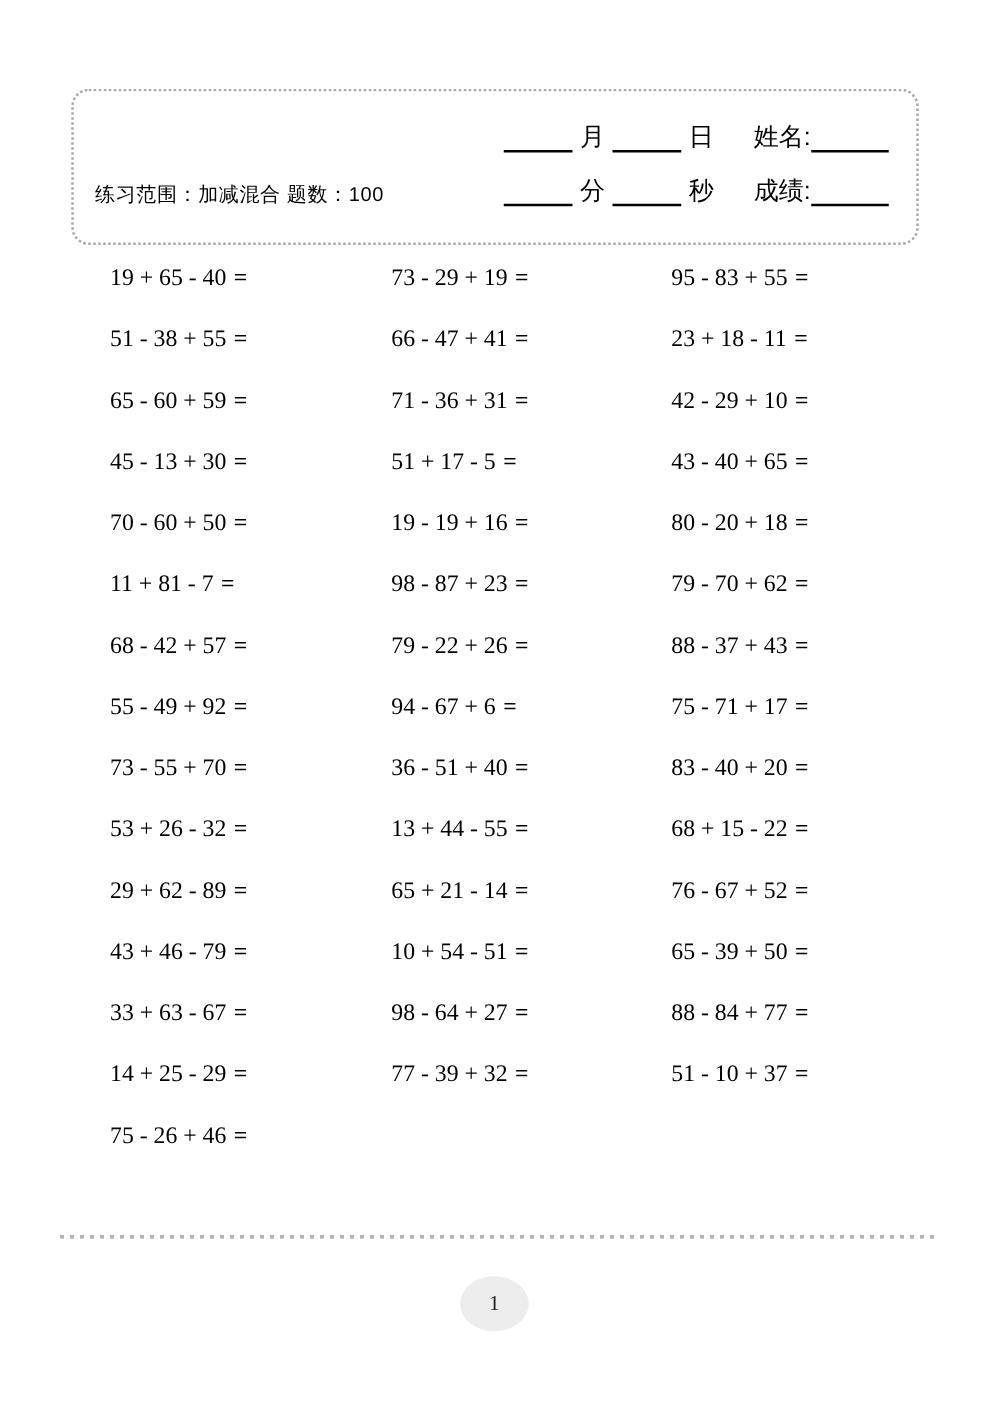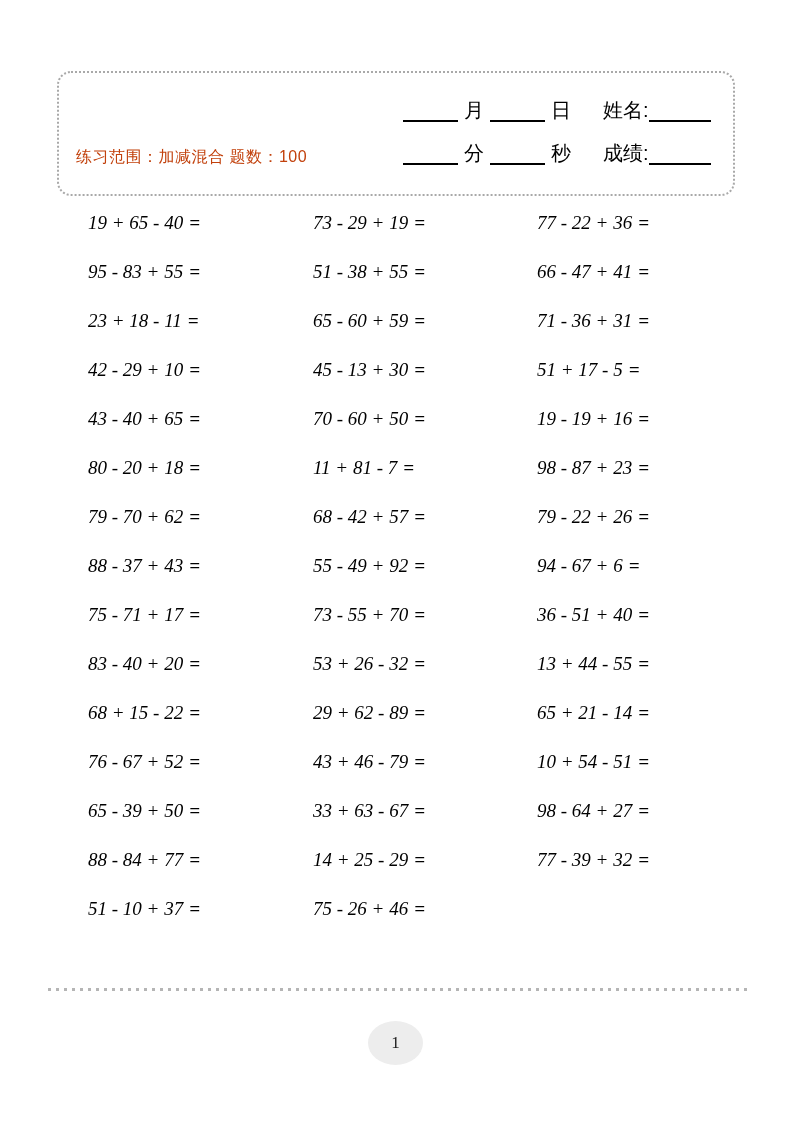--- a/index.html
+++ b/index.html
@@ -15,21 +15,21 @@
   
   .header-box {
     position:absolute; left:57px; top:71px;
     width:678px; height:125px;
     border:2px dotted #a9a9a9;
     border-radius:14px;
   }
   .practice-info {
     position:absolute; left:17px; top:73px;
     font-family:"Liberation Sans", sans-serif;
-    font-size:16px; line-height:22px; color:#c2410c;
+    font-size:16px; line-height:22px; color:#000000;
     letter-spacing:0.5px;
     white-space:nowrap;
   }
   .fill-row {
     position:absolute; left:344px;
     display:flex; align-items:flex-end;
     white-space:nowrap;
   }
   .fill-row.row1 { top:25px; }
   .fill-row.row2 { top:68px; }
@@ -48,21 +48,21 @@
   .cjk.wide-gap { margin-left:26px; margin-right:0; }
   
   .problems {
     position:absolute; left:88px; top:211px;
     width:660px;
     display:grid;
     grid-template-columns:225px 224px 1fr;
     grid-auto-rows:49px;
     font-size:19px;
   }
-  .cell { line-height:23px; white-space:nowrap;font-style:italic; }
+  .cell { line-height:23px; white-space:nowrap; }
   .eq { font-weight:bold; margin-left:6px; }
   
   .separator {
     position:absolute; left:48px; top:988px;
     width:700px; height:3px;
     background:repeating-linear-gradient(90deg, #b5b5b5 0 3px, transparent 3px 8px);
   }
   .page-badge {
     position:absolute; left:368px; top:1021px;
     width:55px; height:44px;
@@ -95,21 +95,20 @@
       <span class="blank w1"></span>
       <span class="cjk">秒</span>
       <span class="cjk wide-gap">成绩:</span>
       <span class="blank w2"></span>
     </div>
   </div>
 
   <div class="problems">
     <div class="cell"><span>19 + 65 - 40</span><span class="eq">=</span></div>
     <div class="cell"><span>73 - 29 + 19</span><span class="eq">=</span></div>
-    <div class="cell"><span>77 - 22 + 36</span><span class="eq">=</span></div>
     <div class="cell"><span>95 - 83 + 55</span><span class="eq">=</span></div>
     <div class="cell"><span>51 - 38 + 55</span><span class="eq">=</span></div>
     <div class="cell"><span>66 - 47 + 41</span><span class="eq">=</span></div>
     <div class="cell"><span>23 + 18 - 11</span><span class="eq">=</span></div>
     <div class="cell"><span>65 - 60 + 59</span><span class="eq">=</span></div>
     <div class="cell"><span>71 - 36 + 31</span><span class="eq">=</span></div>
     <div class="cell"><span>42 - 29 + 10</span><span class="eq">=</span></div>
     <div class="cell"><span>45 - 13 + 30</span><span class="eq">=</span></div>
     <div class="cell"><span>51 + 17 - 5</span><span class="eq">=</span></div>
     <div class="cell"><span>43 - 40 + 65</span><span class="eq">=</span></div>

